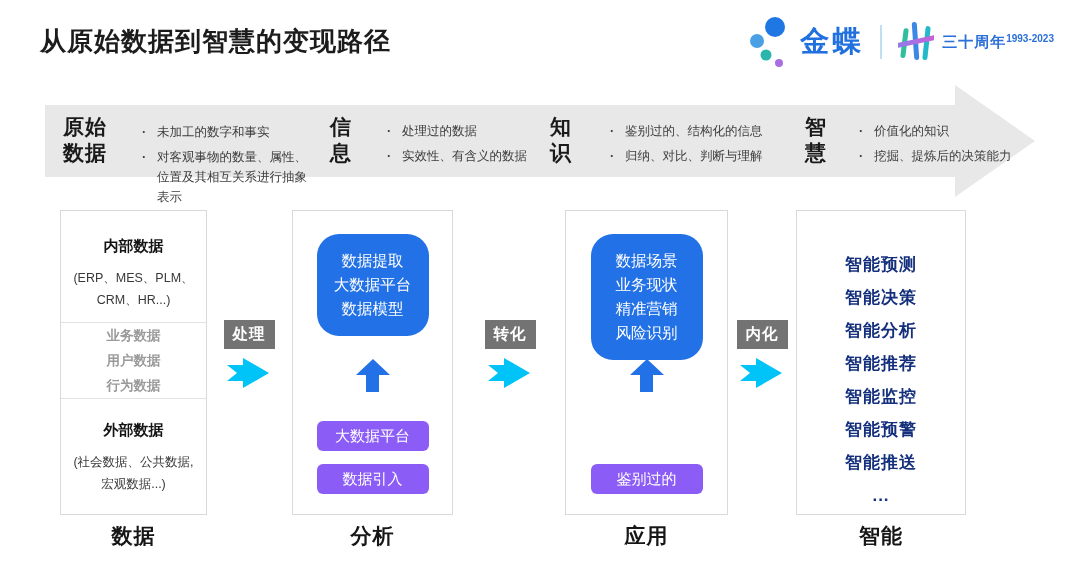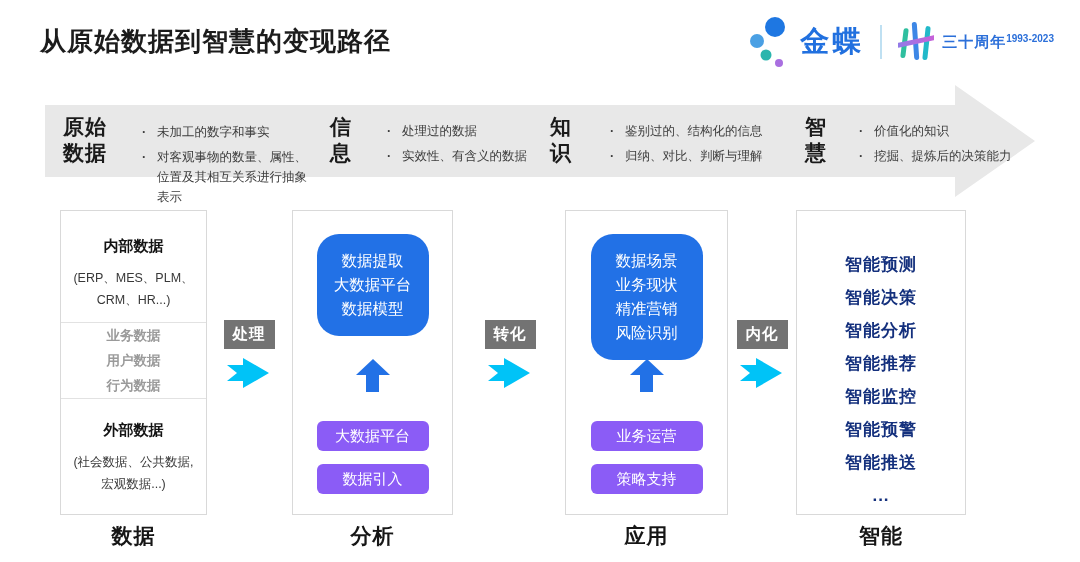--- a/index.html
+++ b/index.html
@@ -216,22 +216,21 @@
     <div class="capbox">
       <div>数据场景</div>
       <div>业务现状</div>
       <div>精准营销</div>
       <div>风险识别</div>
     </div>
     <div class="up-arrow">
       <div class="head"></div>
         <div class="stem"></div>
     </div>
-    <div class="pill b1">业务运营</div>
-    <div class="pill b2">策略支持</div>
+    <div class="pill b2">鉴别过的</div>
   </div>
 
   <div class="connector" id="conn-3">
     <span class="badge">内化</span>
     <svg width="52" height="30" viewBox="0 0 44 30">
       <polygon points="0,7 16,7 16,0 42,15 16,30 16,23 0,23 10,15" fill="#00c3f7"></polygon>
     </svg>
   </div>
 
   <div class="col" id="col-intelligence">

